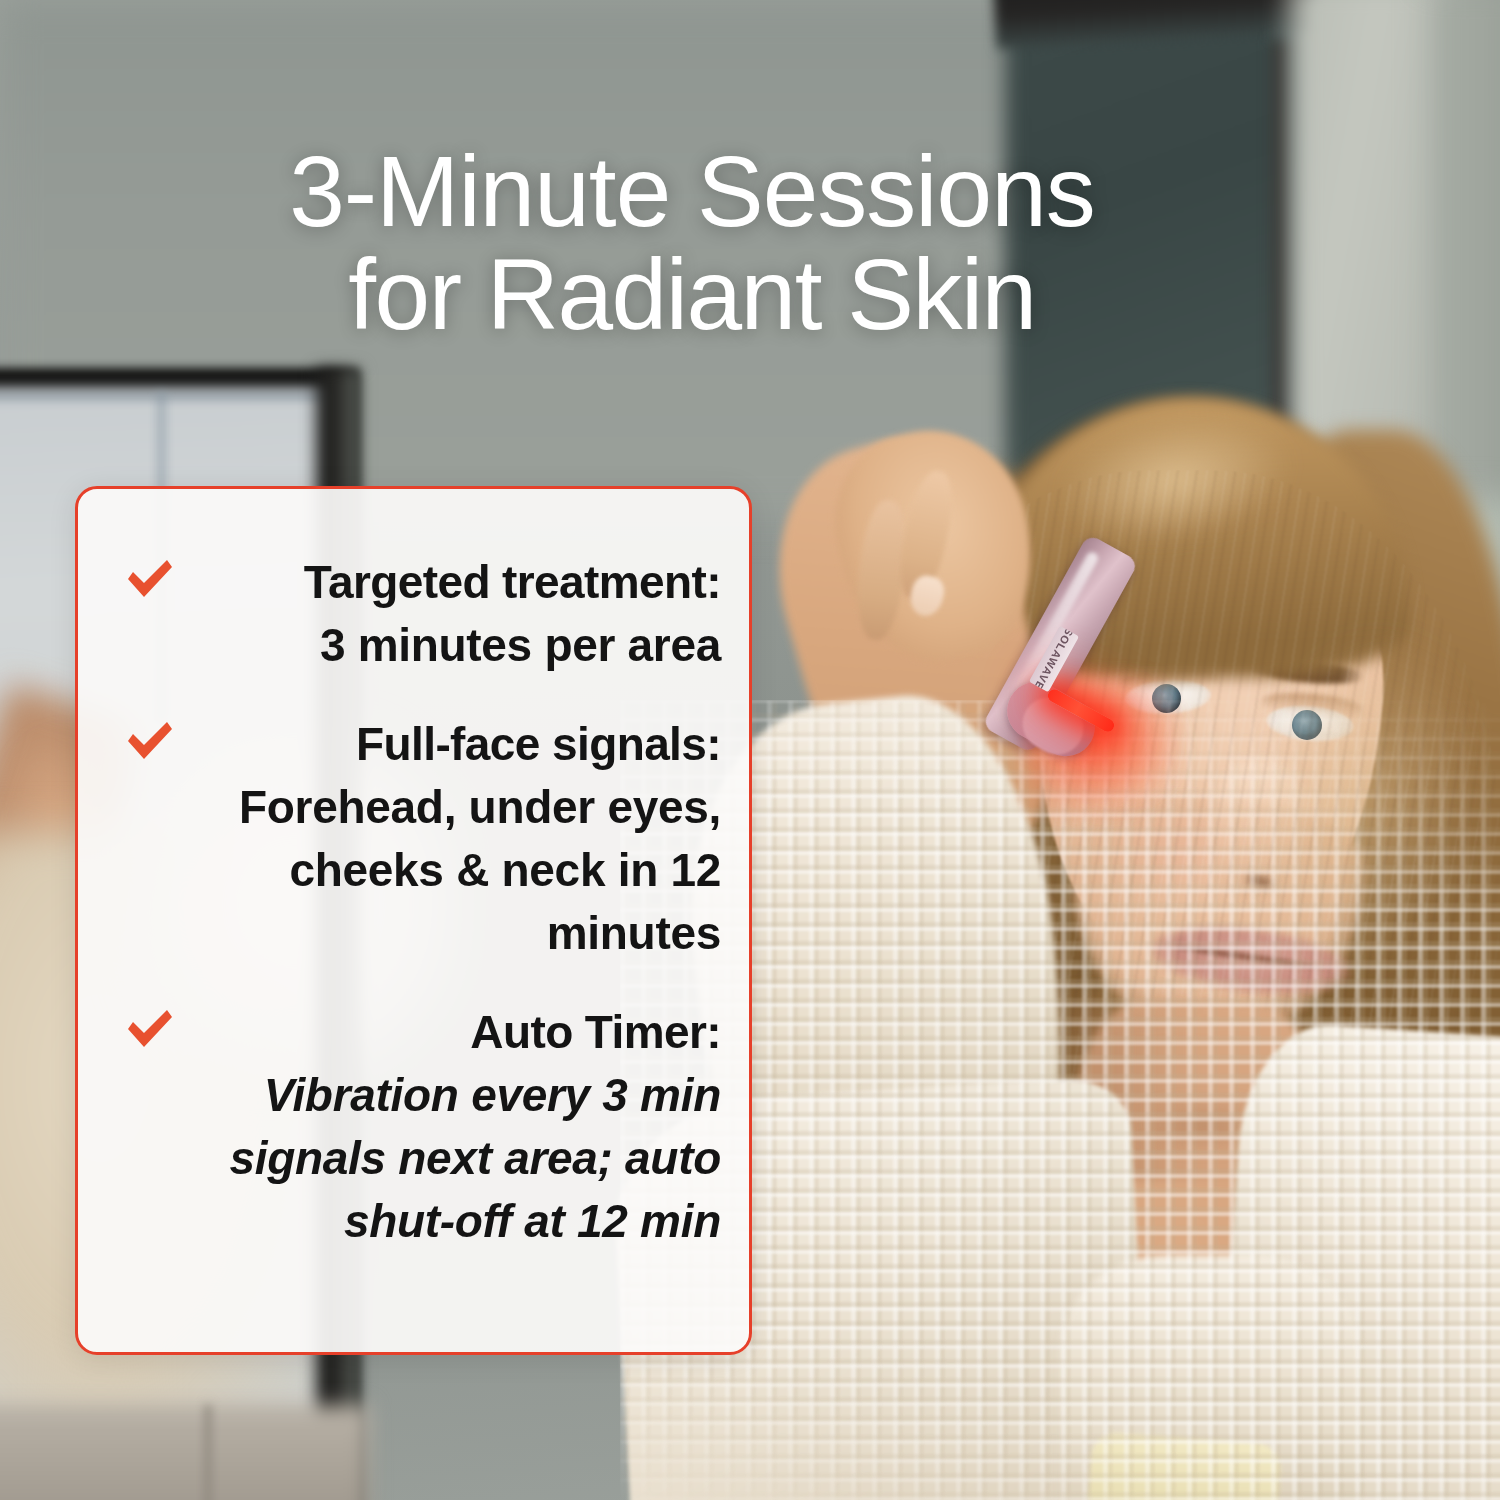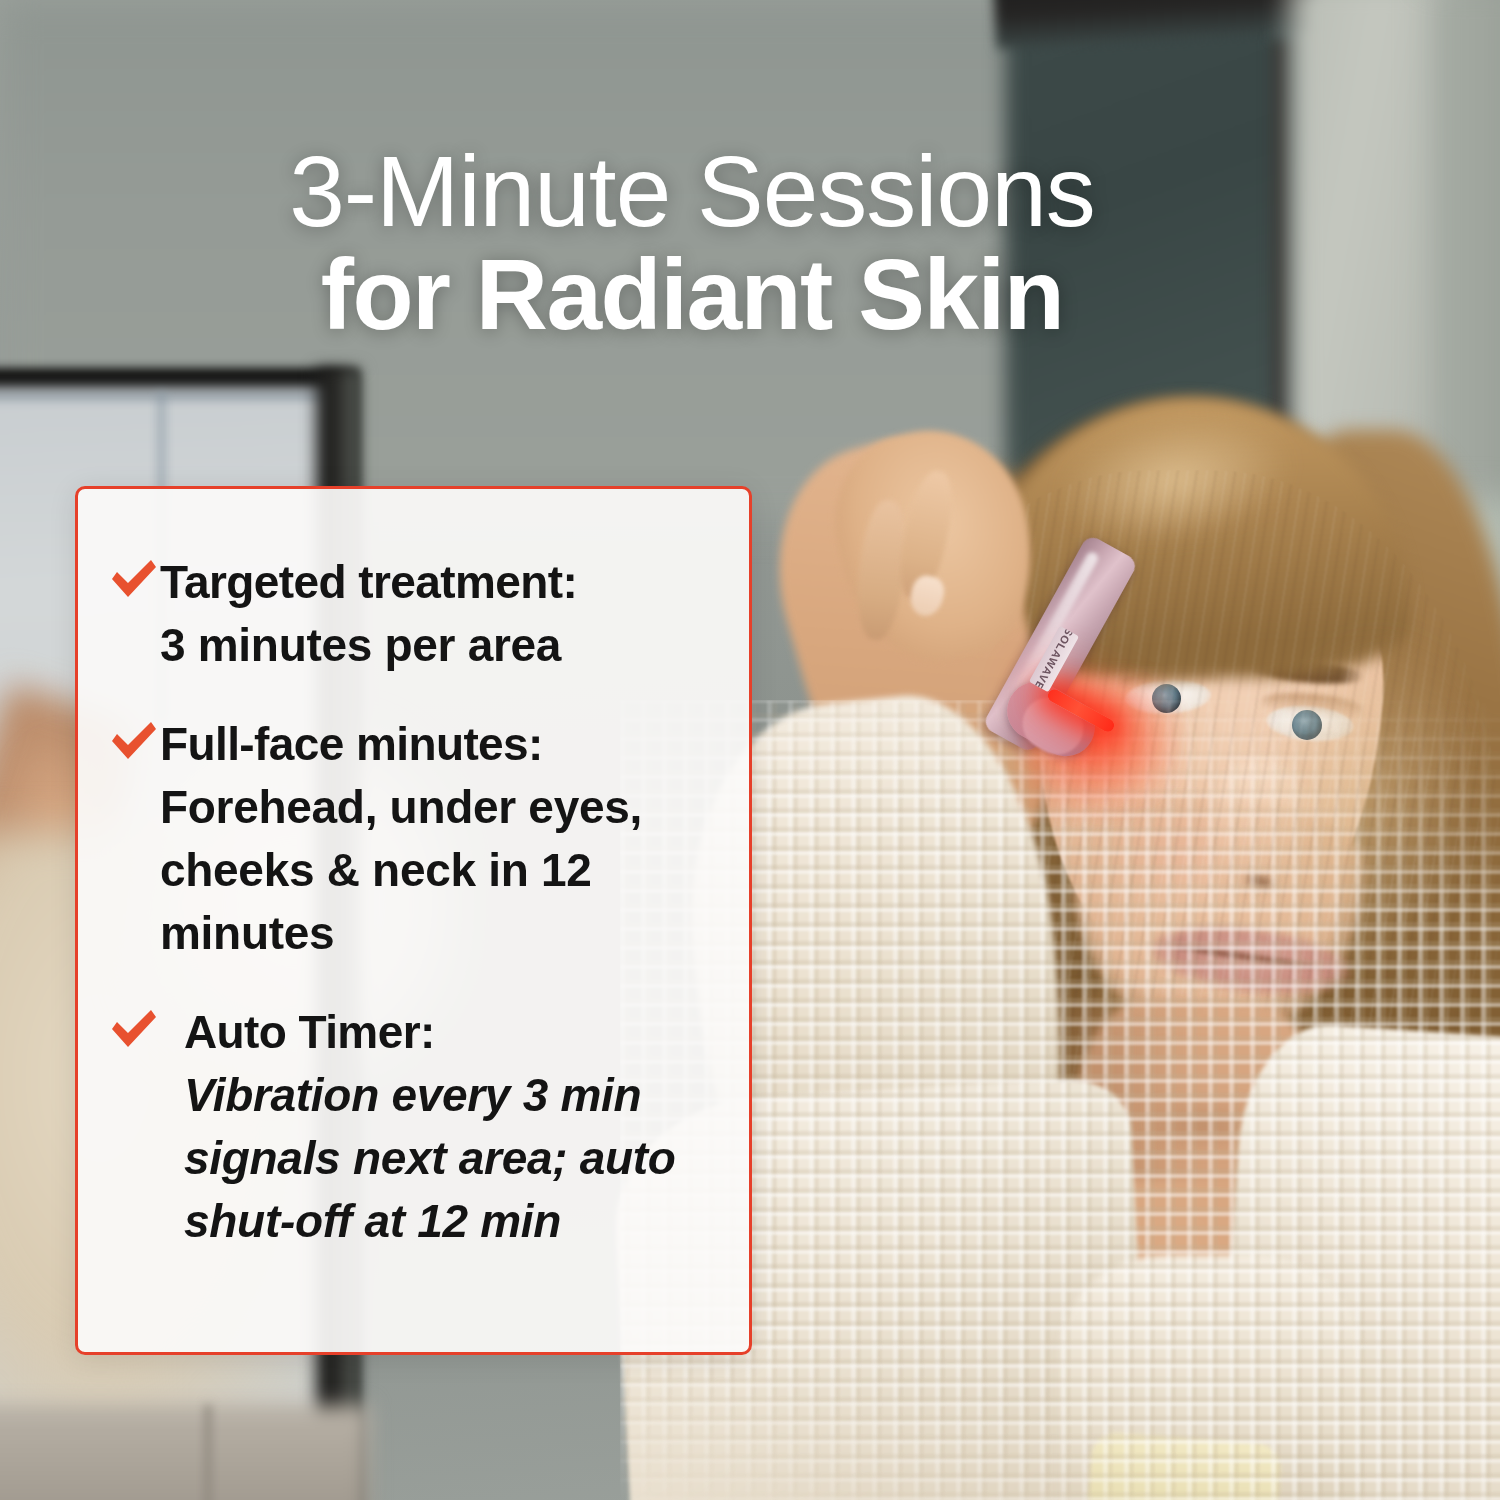--- a/index.html
+++ b/index.html
@@ -453,32 +453,33 @@
     text-align:center; color:#ffffff; z-index:6;
     text-shadow:0 2px 18px rgba(0,0,0,.30);
     font-family:"Liberation Sans", sans-serif;
   }
   .headline .l1{
     display:block; font-size:100px; line-height:102px;
     font-weight:400; letter-spacing:-1px;
   }
   .headline .l2{
     display:block; font-size:100px; line-height:104px;
-    font-weight:700; letter-spacing:-1.5px;
+    font-weight:400; letter-spacing:-1.5px;
   }
 
   
   .card{
     position:absolute; left:75px; top:486px; width:677px; height:869px;
     background:rgba(251,250,249,0.93);
     border:3px solid #E6402A;
-    border-radius:10px;
+    border-radius:22px;
     z-index:7;
     box-shadow:0 4px 28px rgba(0,0,0,.10);
-    padding:62px 28px 40px 30px;
+    padding:62px 28px 40px 46px;
+    text-align:right;
   }
   .bullets{ list-style:none; }
   .bullet{
     display:flex; align-items:flex-start; margin-bottom:36px;
   }
   .bullet:last-child{ margin-bottom:14px;gap:24px; }
   .check{
     flex:0 0 auto; width:52px; height:46px; position:relative; margin-top:6px;
   }
   .check svg{ display:block; }
@@ -602,21 +603,21 @@
         </span>
       </li>
 
       <li class="bullet">
         <span class="check">
           <svg width="52" height="46" viewBox="0 0 52 46" xmlns="http://www.w3.org/2000/svg">
             <path d="M4 22 L9 15 L20 26 L43 3 L48 10 L20 40 Z" fill="#E8512F"></path>
           </svg>
         </span>
         <span class="btxt">
-          <span class="ttl">Full-face minutes:</span>
+          <span class="ttl">Full-face signals:</span>
           <span class="body">Forehead, under eyes, cheeks &amp; neck in 12 minutes</span>
         </span>
       </li>
 
       <li class="bullet">
         <span class="check">
           <svg width="52" height="46" viewBox="0 0 52 46" xmlns="http://www.w3.org/2000/svg">
             <path d="M4 22 L9 15 L20 26 L43 3 L48 10 L20 40 Z" fill="#E8512F"></path>
           </svg>
         </span>

